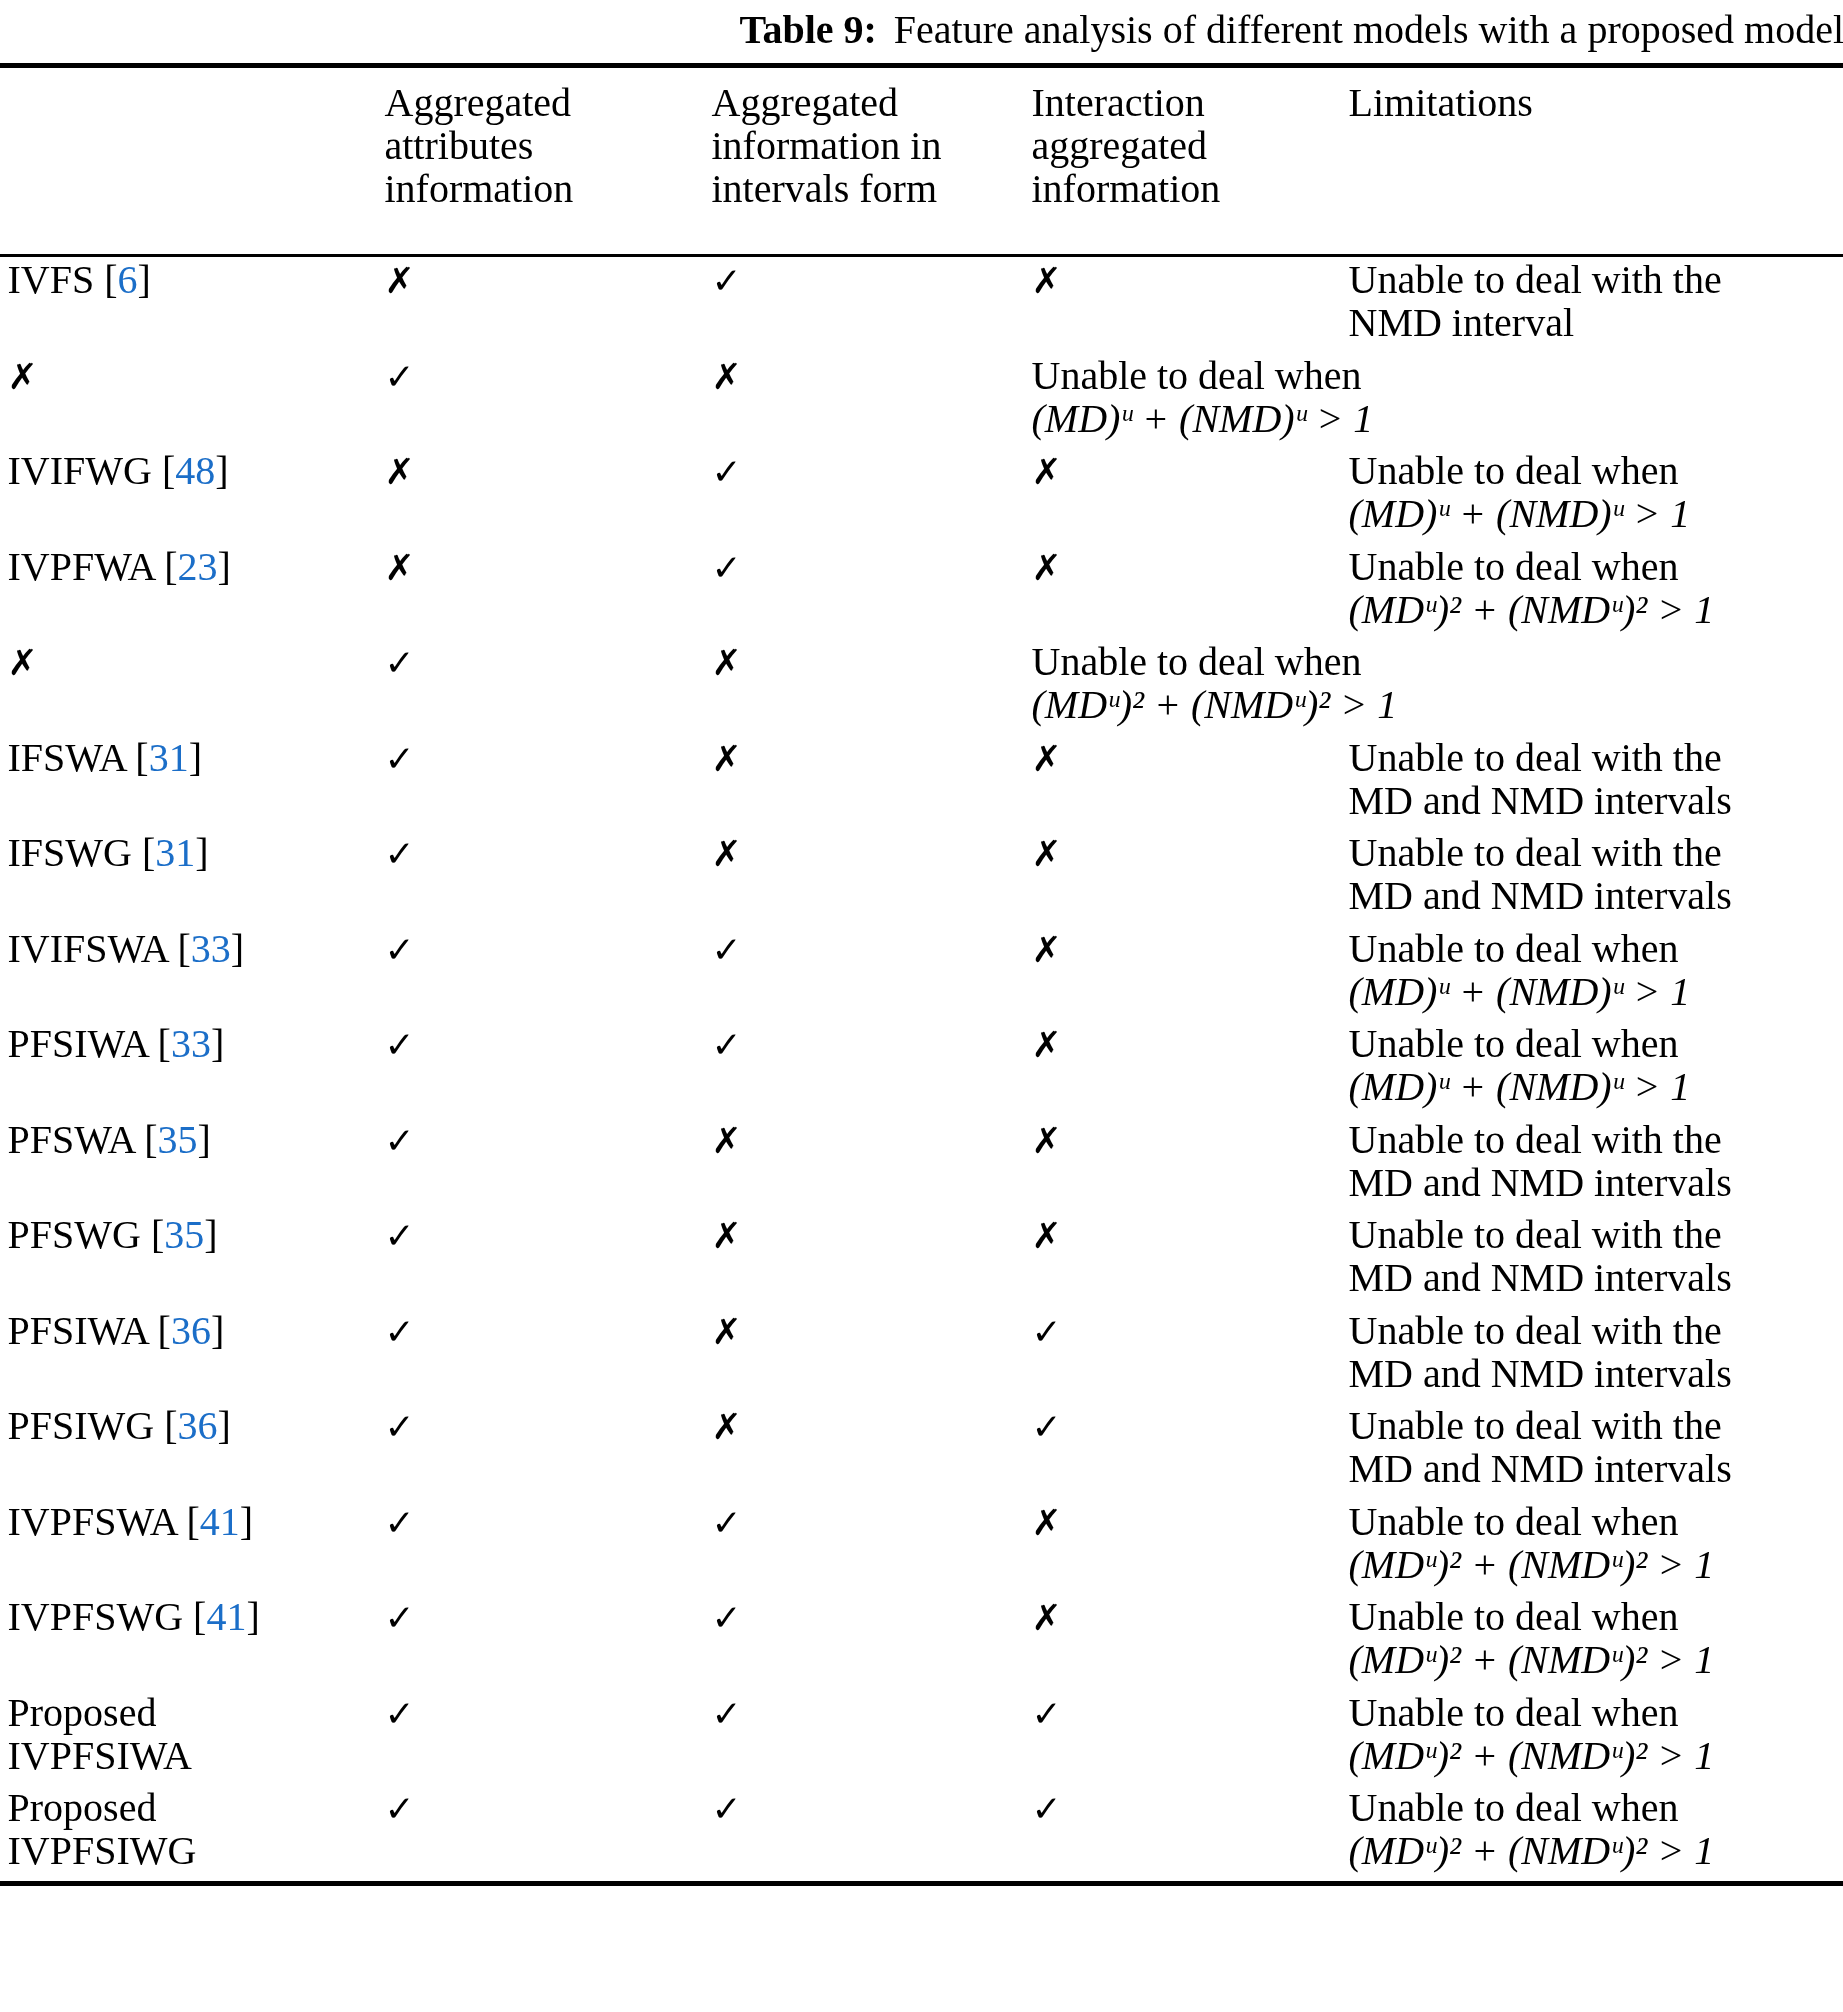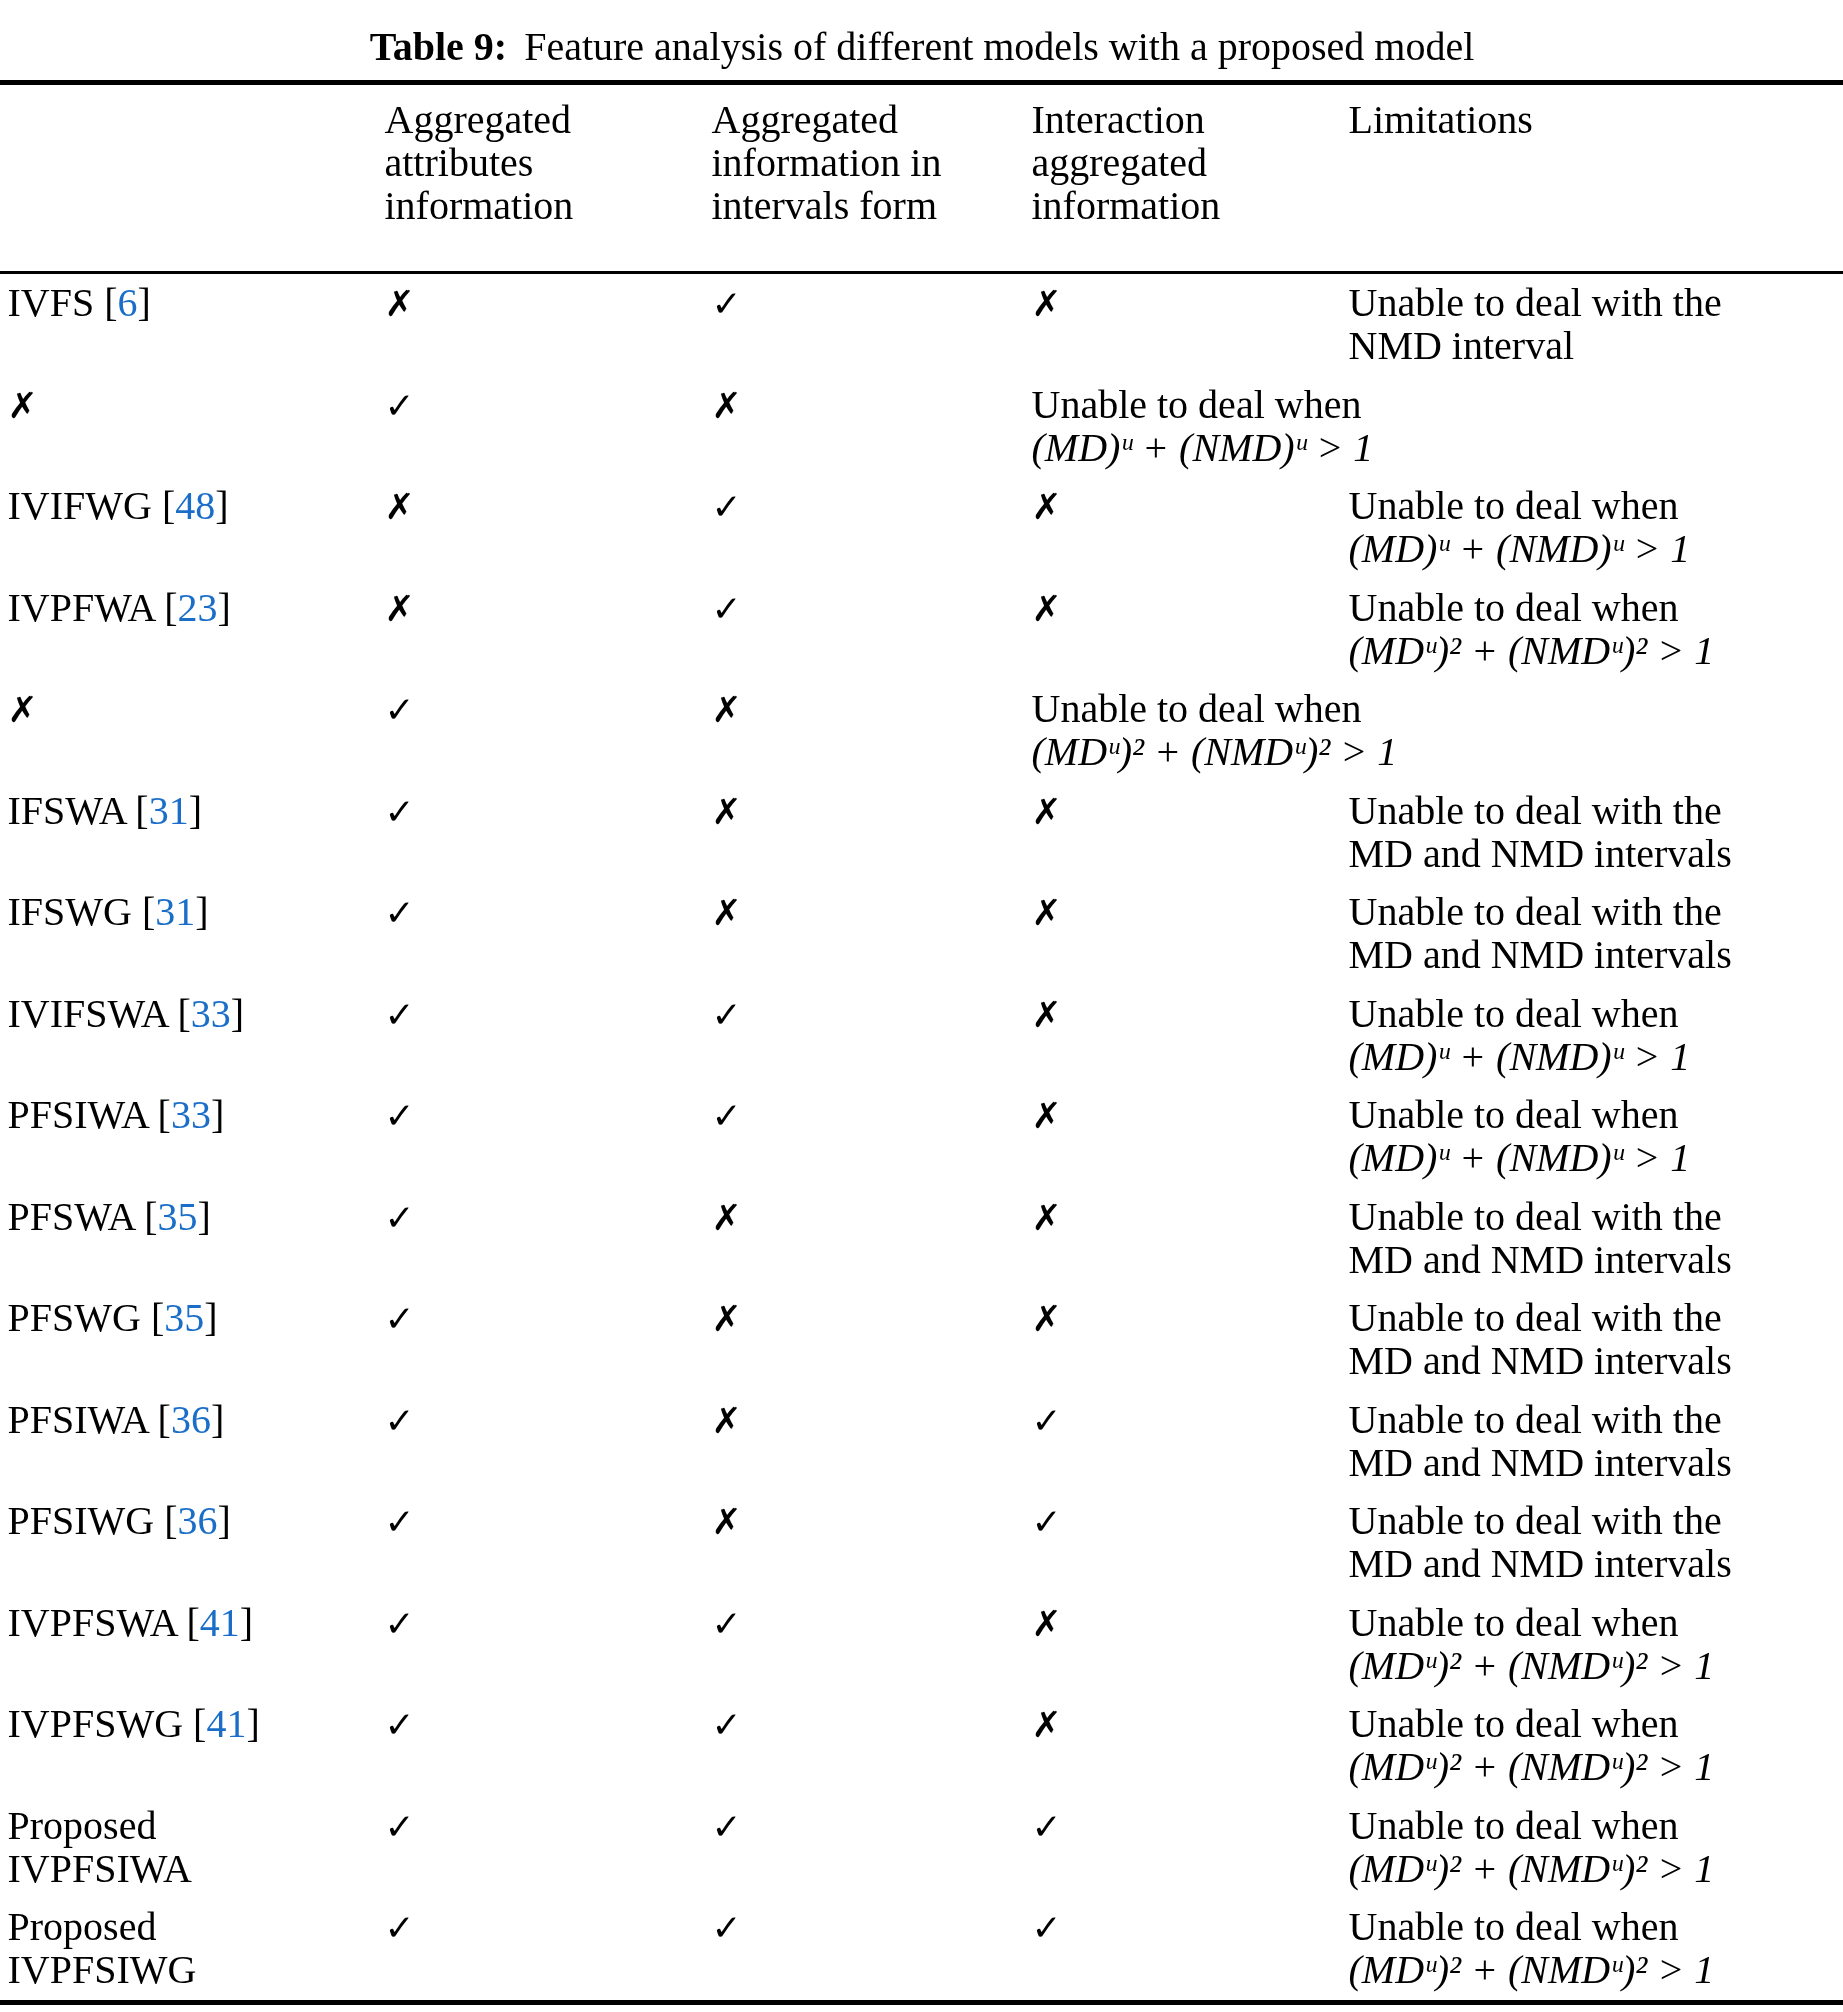--- a/index.html
+++ b/index.html
@@ -9,22 +9,22 @@
   }
   body {
     width: 1844px;
     height: 2012px;
     font-family: "Liberation Serif", serif;
     font-size: 40px;
     color: #000000;
     overflow: hidden;
   }
   .caption {
-    text-align: center;
-    padding-top: 22px;
+    text-align: right;
+    padding-top: 5px;
     line-height: 49px;
     height: 58px;
   }
   .caption-label { font-weight: bold; }
   .caption-text  { margin-left: 17px; }
 
   .rule {
     width: 1844px;
     background: #000000;
   }
@@ -40,21 +40,21 @@
   }
 
   .thead {
     padding-top: 13px;
     padding-bottom: 44px;
     line-height: 43px;
   }
   .thead .hcell div { white-space: nowrap; }
 
   .row {
-    padding-top: 7px;
+    padding-top: 1px;
     padding-bottom: 8.5px;
     line-height: 43px;
   }
   .cell { vertical-align: top; }
   .c-model .model-line { white-space: nowrap; }
   .cite {
     color: var(--cite, #1b6ec8);
   }
   .mark {
     font-family: "DejaVu Sans", sans-serif;

